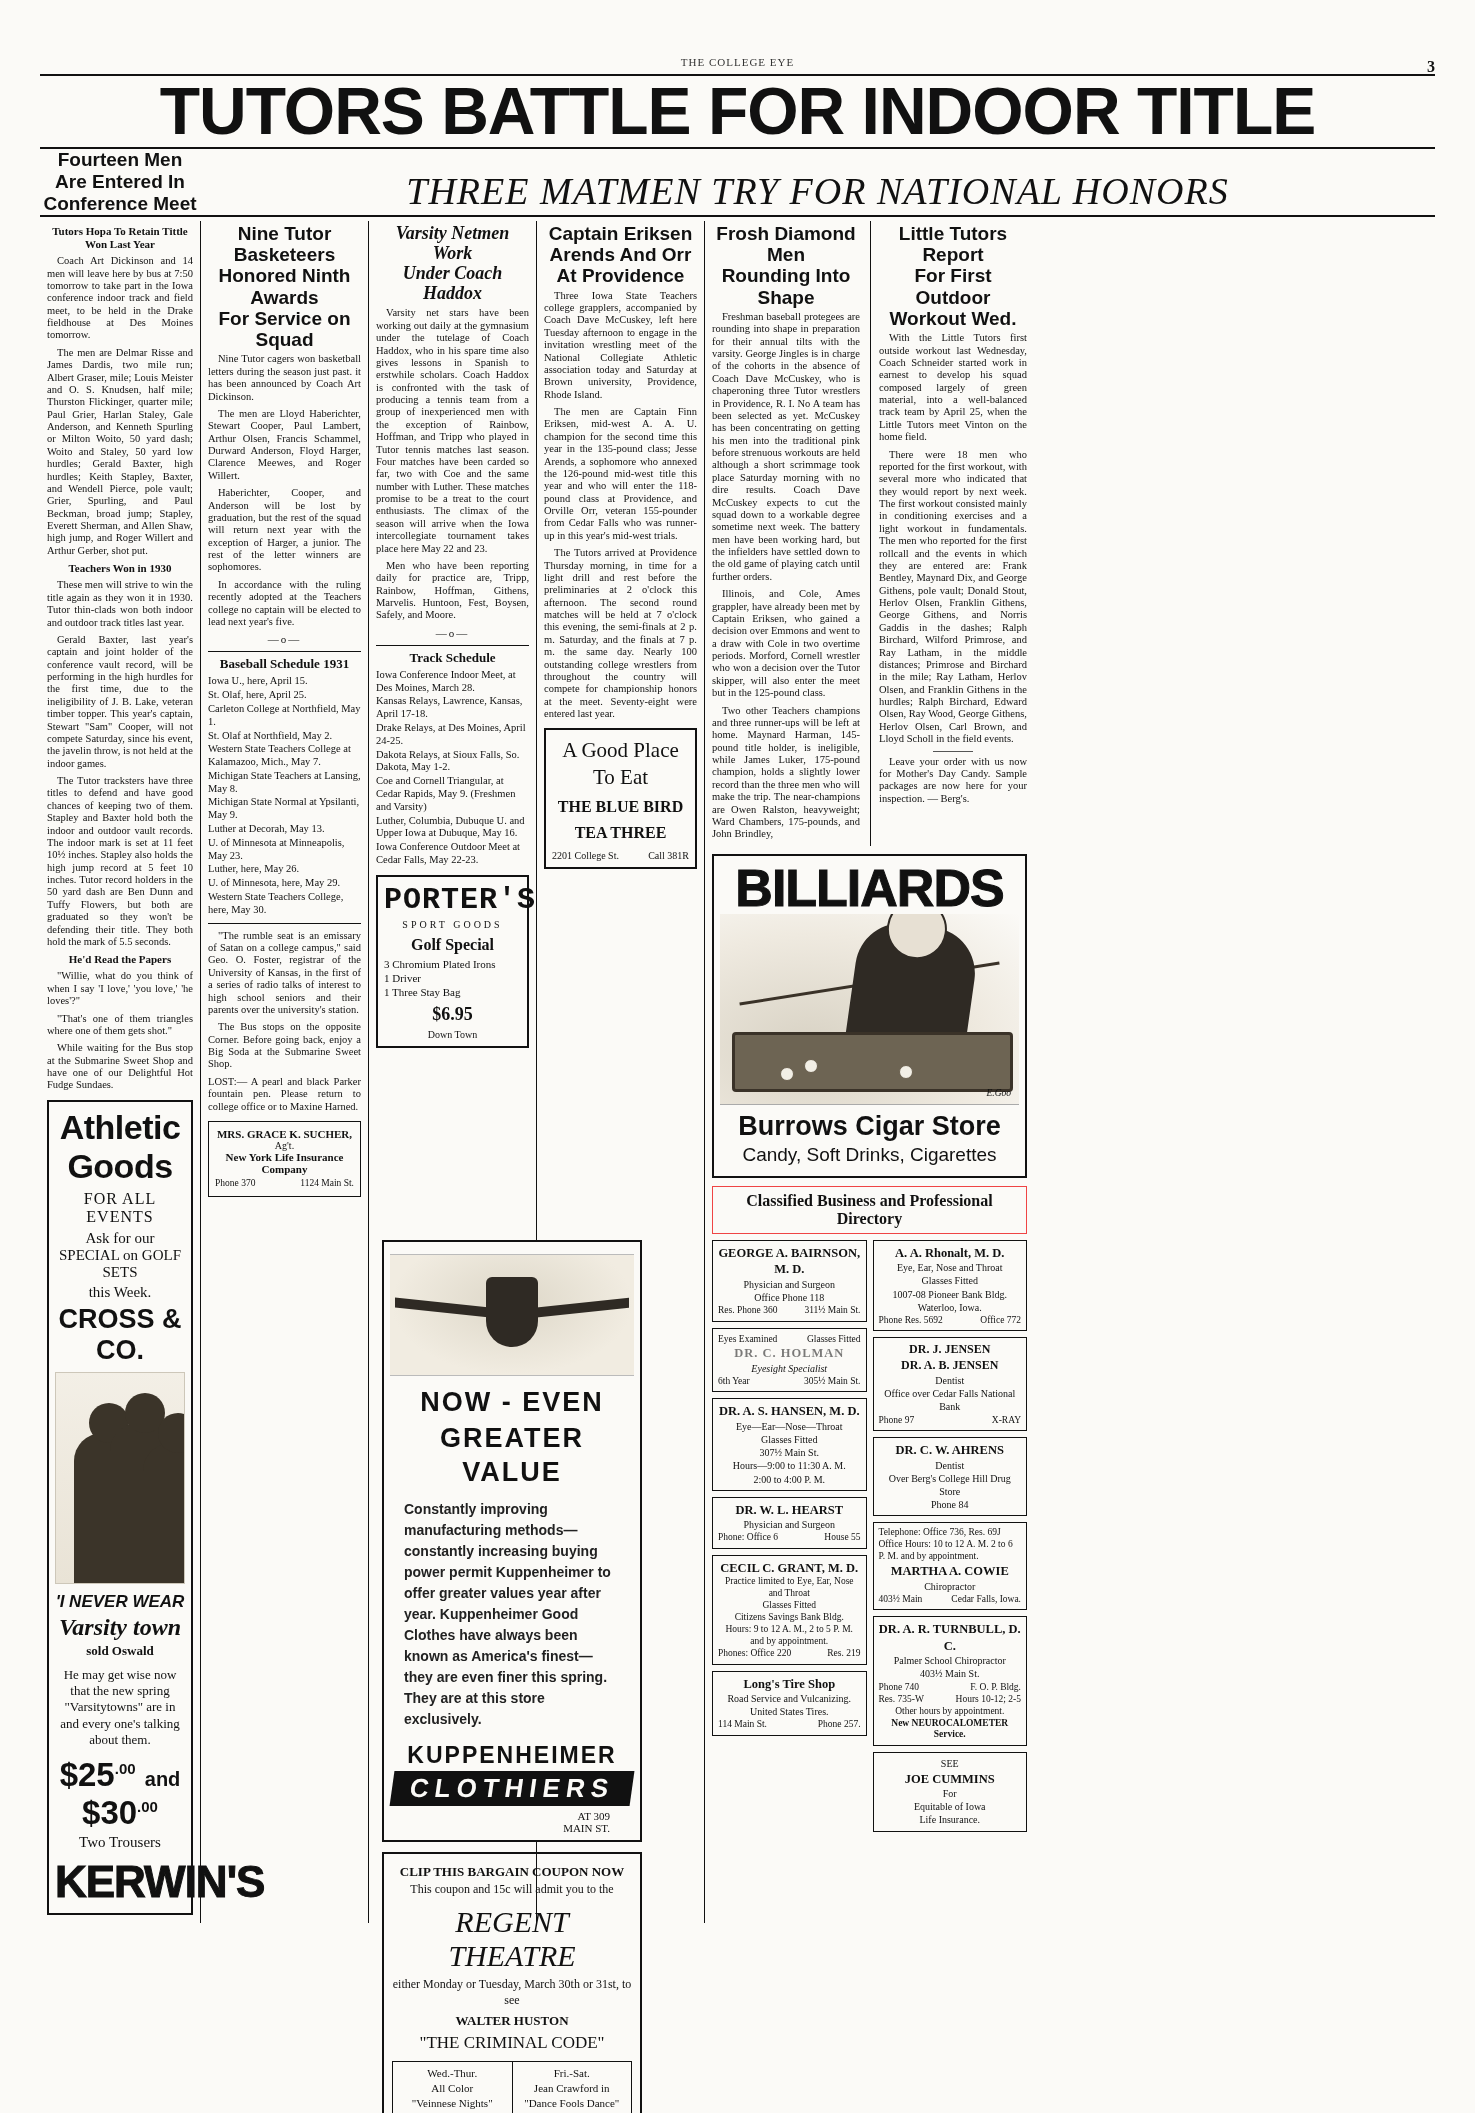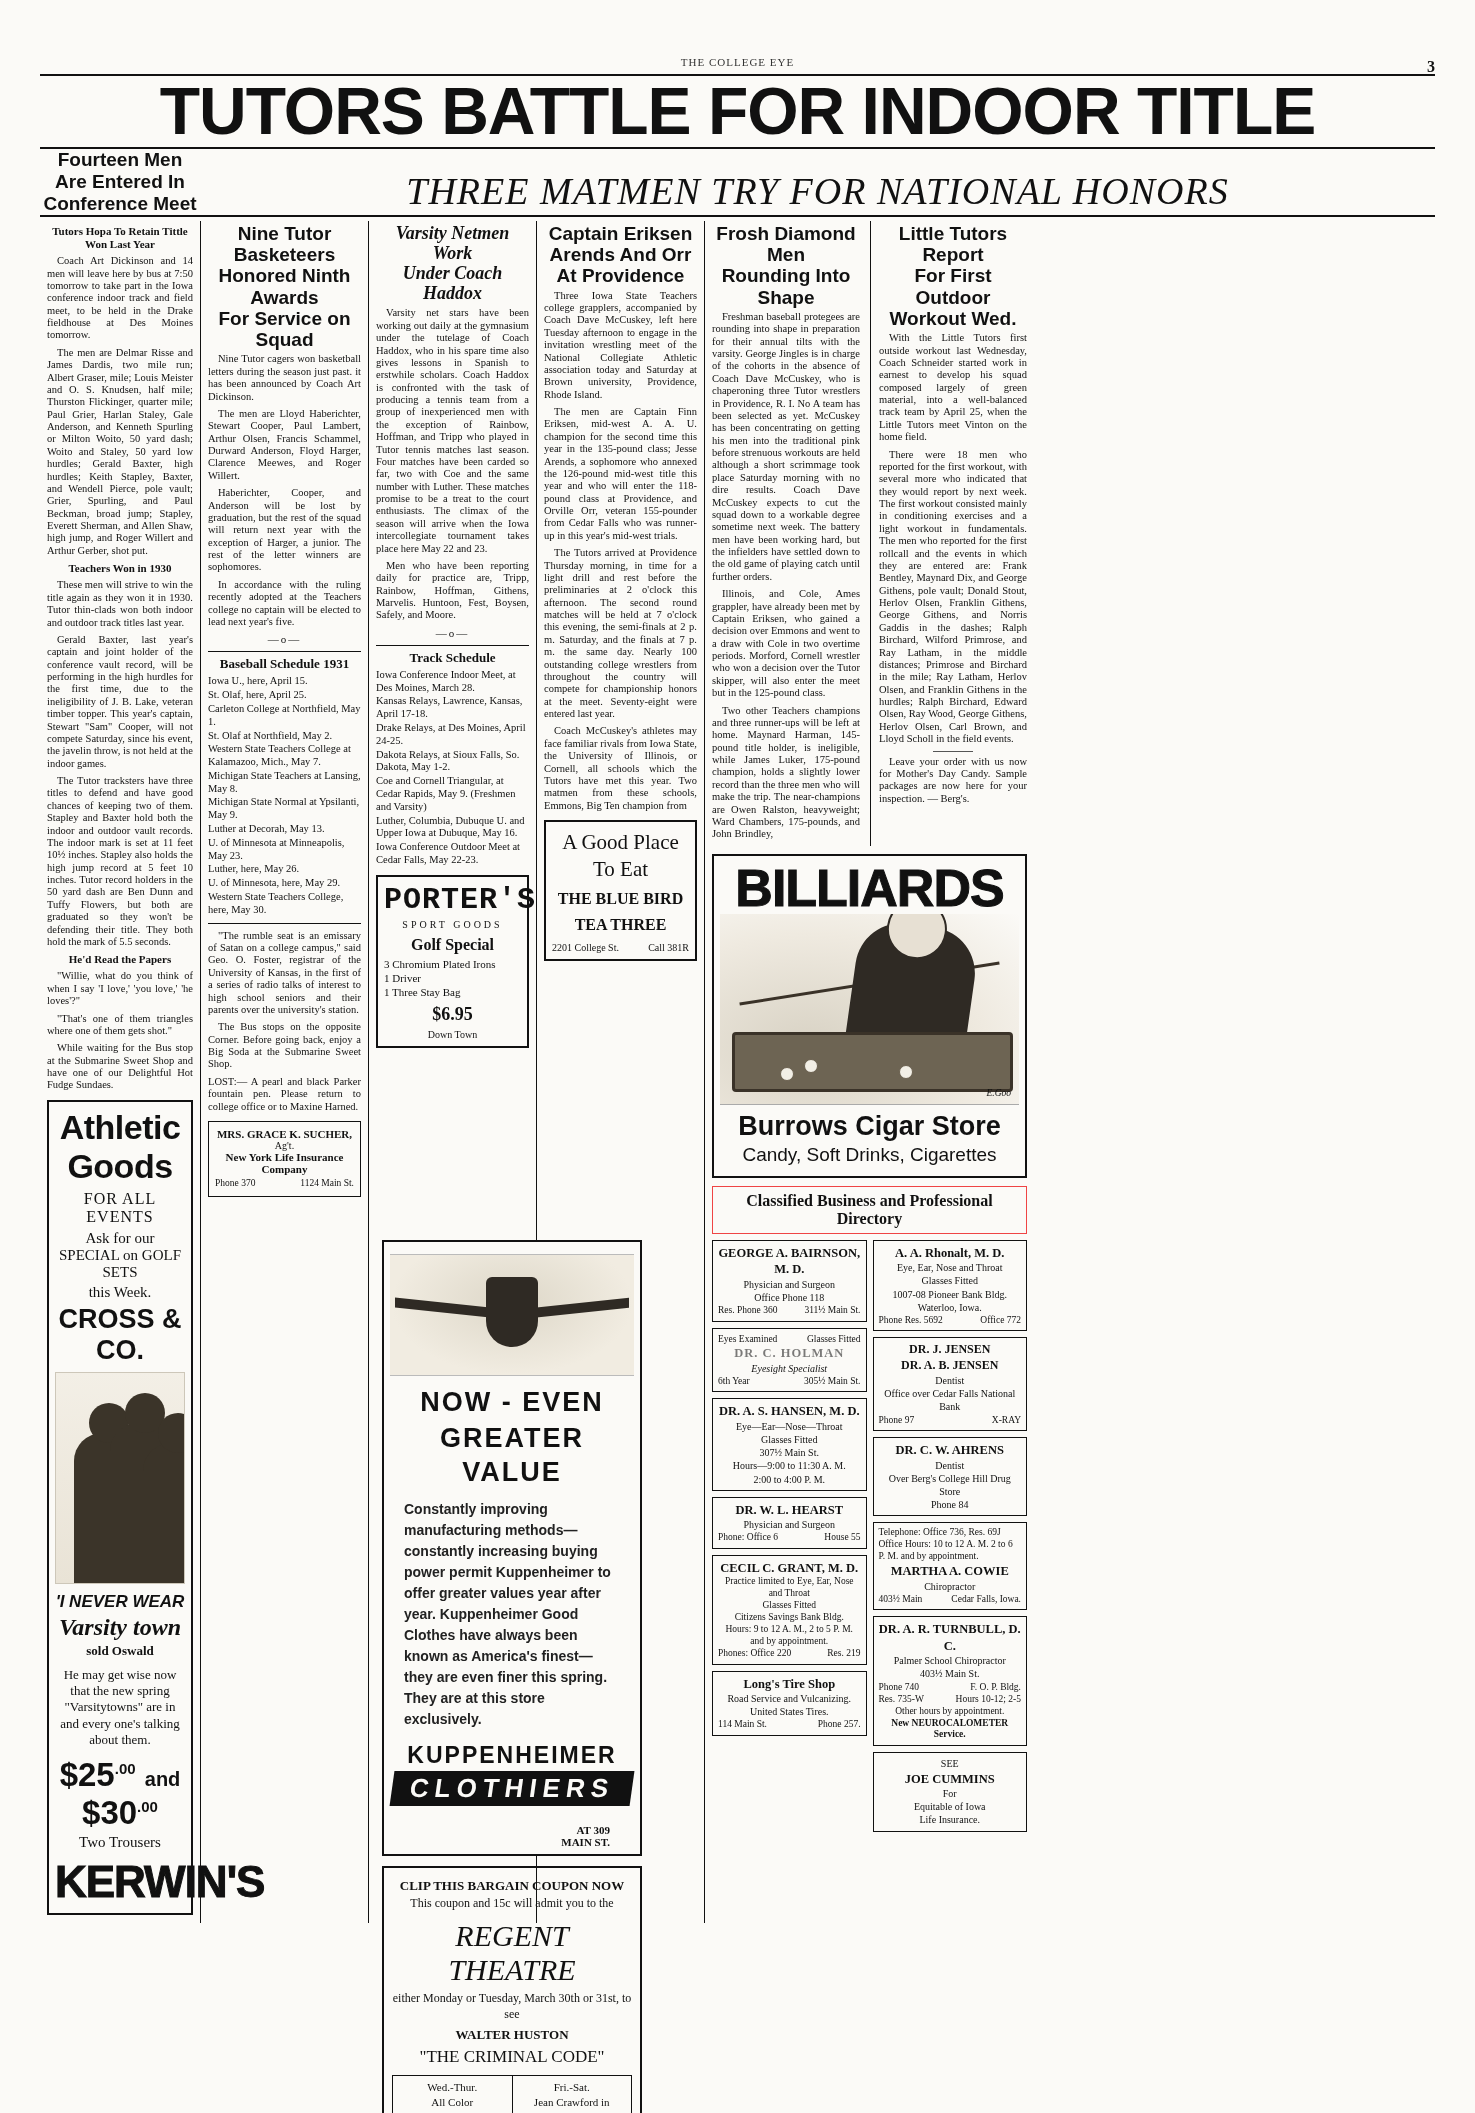--- a/index.html
+++ b/index.html
@@ -272,21 +272,21 @@
   .wirth{
     font-family:"Liberation Serif", serif;
     font-style:italic;font-weight:bold;font-size:44px;text-align:center;letter-spacing:-1px;
   }
   .clothiers{
     font-family:"Liberation Sans", sans-serif;
     font-weight:bold;font-size:26px;text-align:center;letter-spacing:6px;
     background:#111;color:#fbfaf7;display:inline-block;padding:2px 18px;transform:skewX(-8deg);
   }
   .clothiers-wrap{text-align:center;margin-top:-4px;}
-  .at309{font-size:11px;text-align:right;font-weight:bold;line-height:1.1;margin-top:18px;padding-right:24px;}
+  .at309{font-size:11px;text-align:right;font-weight:normal;line-height:1.1;margin-top:4px;padding-right:24px;}
   .coupon{
     border:2px solid #111;margin-top:10px;padding:10px 8px;
   }
   .clipline{text-align:center;font-weight:bold;font-size:13px;}
   .coupline{text-align:center;font-size:12px;margin-top:2px;}
   .regent{
     font-family:"Liberation Serif", serif;
     font-size:30px;text-align:center;font-style:italic;margin:8px 0 4px;
   }
   .regsub{text-align:center;font-size:12px;line-height:1.3;}
@@ -467,21 +467,20 @@
 
     <div class="col c4">
       <div class="headline">
         <div>Captain Eriksen</div>
         <div>Arends And Orr</div>
         <div>At Providence</div>
       </div>
       <p class="body">Three Iowa State Teachers college grapplers, accompanied by Coach Dave McCuskey, left here Tuesday afternoon to engage in the invitation wrestling meet of the National Collegiate Athletic association today and Saturday at Brown university, Providence, Rhode Island.</p>
       <p class="body">The men are Captain Finn Eriksen, mid-west A. A. U. champion for the second time this year in the 135-pound class; Jesse Arends, a sophomore who annexed the 126-pound mid-west title this year and who will enter the 118-pound class at Providence, and Orville Orr, veteran 155-pounder from Cedar Falls who was runner-up in this year's mid-west trials.</p>
       <p class="body">The Tutors arrived at Providence Thursday morning, in time for a light drill and rest before the preliminaries at 2 o'clock this afternoon. The second round matches will be held at 7 o'clock this evening, the semi-finals at 2 p. m. Saturday, and the finals at 7 p. m. the same day. Nearly 100 outstanding college wrestlers from throughout the country will compete for championship honors at the meet. Seventy-eight were entered last year.</p>
-      <p class="body">Coach McCuskey's athletes may face familiar rivals from Iowa State, the University of Illinois, or Cornell, all schools which the Tutors have met this year. Two matmen from these schools, Emmons, Big Ten champion from</p>
 
       <div class="adbox thick bluebird">
         <div class="l1">A Good Place</div>
         <div class="l1">To Eat</div>
         <div class="l2">THE BLUE BIRD</div>
         <div class="l2">TEA THREE</div>
         <div class="rowspread l3">
           <span>2201 College St.</span>
           <span>Call 381R</span>
         </div>

